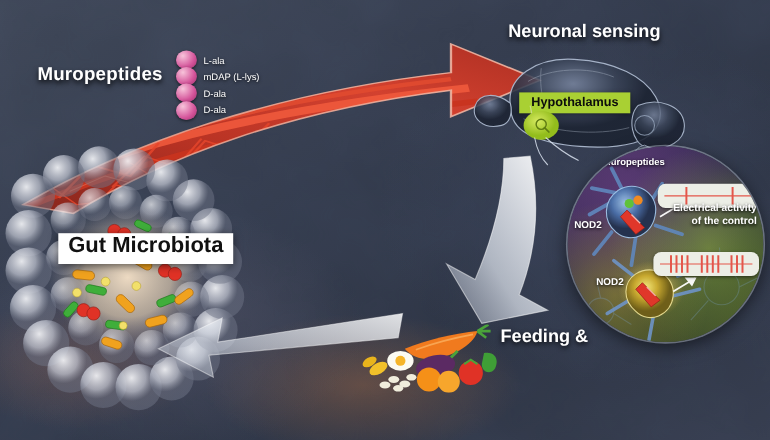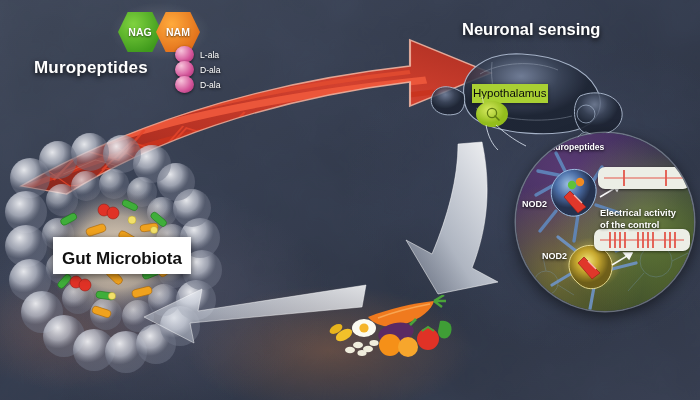--- a/index.html
+++ b/index.html
@@ -24,54 +24,54 @@
   .hexwrap{left:118px;top:10px;width:84px;height:42px;}
   .hex{position:absolute;width:44px;height:40px;
        clip-path:polygon(22% 0,78% 0,100% 50%,78% 100%,22% 100%,0 50%);
        display:flex;align-items:center;justify-content:center;
        font-size:10.5px;font-weight:bold;color:#fff;text-shadow:0 1px 2px rgba(0,0,0,.6);}
   #hex-nag{left:0;top:2px;background:radial-gradient(circle at 35% 30%,#7fd23f,#3f9a1c 75%);}
   #hex-nam{left:38px;top:2px;background:radial-gradient(circle at 35% 30%,#ffaa3c,#e2701a 75%);}
   .hexglow{position:absolute;left:-8px;top:-8px;width:100px;height:58px;border-radius:50%;
            background:radial-gradient(ellipse,rgba(255,255,255,.18),rgba(255,255,255,0) 70%);}
   #aa-chain{left:160px;top:47px;}
-  .aa-row{display:flex;align-items:center;height:15.2px;margin-left:15px;}
+  .aa-row{display:flex;align-items:center;height:15.2px;}
   .bead{width:19px;height:17px;border-radius:50%;
         background:radial-gradient(circle at 33% 28%,#f7c3da,#d4549a 60%,#9c2f6a 100%);
         box-shadow:0 1px 3px rgba(0,0,0,.6);flex:none;}
   .aa-lbl{color:#fff;font-size:8.6px;margin-left:6px;text-shadow:0 1px 3px rgba(0,0,0,.9);
           font-family:"Liberation Sans",sans-serif;}
 
   
   #vessel-arrow{left:0;top:10px;}
 
   
   #gut{left:0;top:130px;}
   #gut-label{left:53px;top:212px;background:#fff;color:#111;font-weight:bold;
-             font-size:17px;padding:12px 9px 5px;box-shadow:0 2px 7px rgba(0,0,0,.55);margin-top:25px;}
+             font-size:20px;padding:0 9px 5px;box-shadow:0 2px 7px rgba(0,0,0,.55);}
 
   
   #brain{left:430px;top:40px;}
   #neuro-title{left:462px;top:20px;font-size:16.5px;}
-  #hypo-label{left:472px;top:84px;background:#a9d033;color:#0c0c0c;font-weight:normal;
-              font-size:11.5px;padding:3px 1px 4px;box-shadow:0 1px 4px rgba(0,0,0,.5);}
+  #hypo-label{left:472px;top:84px;background:#a9d033;color:#0c0c0c;font-weight:bold;
+              font-size:11.5px;padding:3px 11px 4px;box-shadow:0 1px 4px rgba(0,0,0,.5);}
 
   
   #inset{left:516px;top:133px;width:178px;height:178px;border-radius:50%;overflow:hidden;
          box-shadow:0 0 0 1.5px rgba(190,200,215,.45),0 4px 16px rgba(0,0,0,.6);
          background:
            radial-gradient(circle at 72% 52%,rgba(150,185,60,.55),rgba(0,0,0,0) 58%),
            radial-gradient(circle at 24% 76%,rgba(190,175,40,.45),rgba(0,0,0,0) 45%),
            radial-gradient(circle at 30% 22%,rgba(95,60,120,.85),rgba(0,0,0,0) 62%),
            linear-gradient(145deg,#45305e 0%,#2e2a4e 38%,#33402f 72%,#4a5a26 100%);}
   .inset-lbl{position:absolute;color:#fff;font-weight:bold;text-shadow:0 1px 3px rgba(0,0,0,.95);}
   #inset-muro{left:32px;top:9px;font-size:8.6px;}
   #inset-nod2-a{left:6px;top:66px;font-size:9px;}
   #inset-nod2-b{left:26px;top:118px;font-size:9px;}
-  #inset-elec{left:84px;top:74px;font-size:9.3px;line-height:12px;text-align:left;width:88px;}
+  #inset-elec{left:84px;top:50px;font-size:9.3px;line-height:12px;text-align:right;width:88px;}
   .trace{position:absolute;background:#eceee6;border-radius:7px;box-shadow:0 1px 3px rgba(0,0,0,.5);}
   #trace-top{left:82px;top:34px;width:92px;height:22px;}
   #trace-bot{left:78px;top:96px;width:96px;height:22px;}
 
   
   #arrow-down{left:386px;top:136px;}
   #arrow-left{left:140px;top:255px;}
   #food{left:322px;top:295px;}
   #feed-title{left:455px;top:296px;font-size:16.5px;line-height:20px;}
 </style>
@@ -145,30 +145,29 @@
           <path d="M166,138 L186,126 L204,134"></path>
         </g>
       </g>
       <path d="M10,176 C70,120 150,74 250,56 L250,30 L300,63 L250,96 L250,72
                C160,90 90,132 38,184 Z" fill="none" stroke="url(#vedge)" stroke-width="1.3" opacity=".9"></path>
     </g>
   </svg>
 
   <div class="lyr wtext" id="muro-title">Muropeptides</div>
 
-  <div class="lyr hexwrap">
-    <div class="hexglow"></div>
-    <div class="hex" id="hex-nag">NAG</div>
-    <div class="hex" id="hex-nam">NAM</div>
-  </div>
 
   <div class="lyr" id="aa-chain">
     <div class="aa-row">
       <div class="bead"></div>
       <div class="aa-lbl">L-ala</div>
+    </div>
+    <div class="aa-row">
+      <div class="bead"></div>
+      <div class="aa-lbl">mDAP (L-lys)</div>
     </div>
     <div class="aa-row">
       <div class="bead"></div>
       <div class="aa-lbl">D-ala</div>
     </div>
     <div class="aa-row">
       <div class="bead"></div>
       <div class="aa-lbl">D-ala</div>
     </div>
   </div>
@@ -460,15 +459,16 @@
       <linearGradient id="wg2" x1="1" y1="0" x2="0" y2="1">
         <stop offset="0%" stop-color="#ffffff" stop-opacity=".85"></stop>
         <stop offset="55%" stop-color="#e4e9f1" stop-opacity=".6"></stop>
         <stop offset="100%" stop-color="#b9c0cd" stop-opacity=".38"></stop>
       </linearGradient>
     </defs>
     <path d="M226,30 L58,56 L62,34 L4,62 L54,88 L50,68 L222,52 Z" fill="url(#wg2)" stroke="#ffffff" stroke-opacity=".45" stroke-width="1"></path>
   </svg>
 
   <div class="lyr wtext" id="feed-title">
+    <div>Feeding &amp;</div>
   </div>
 
 </div>
 
 </body></html>

